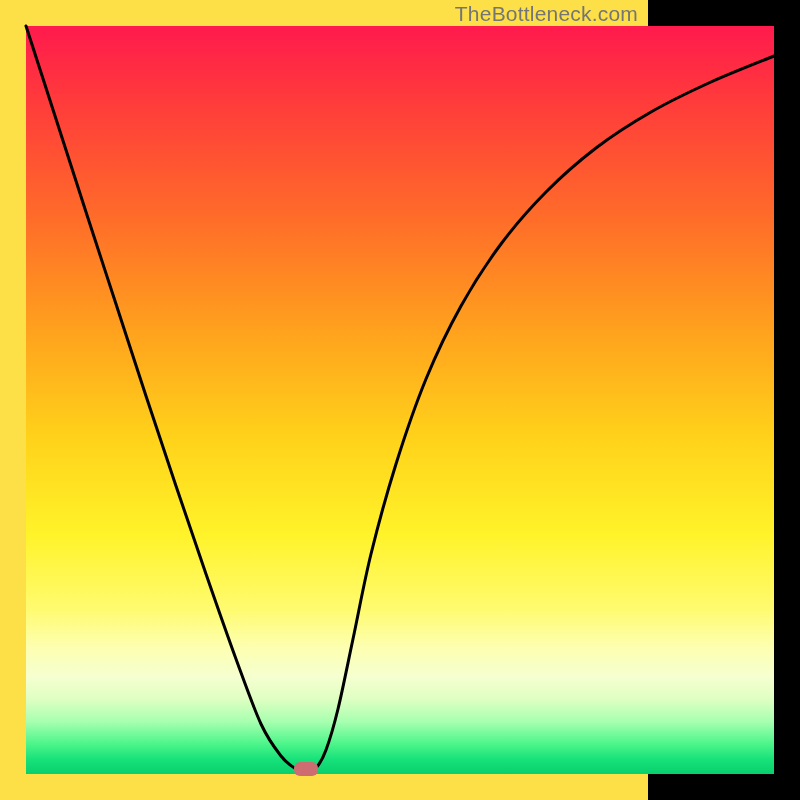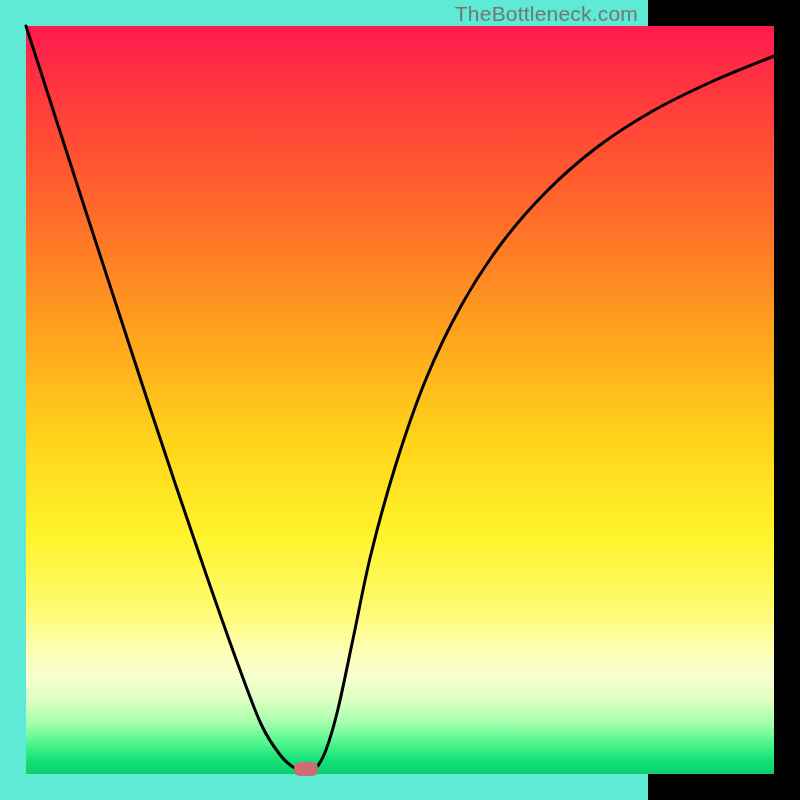--- a/index.html
+++ b/index.html
@@ -9,21 +9,21 @@
     height: 800px;
     background: #000;
     overflow: hidden;
   }
   .frame {
     position: absolute;
     left: 0;
     top: 0;
     width: 648px;
     height: 800px;
-    background: #5eead4;
+    background: #fde047;
   }
   .plot {
     position: absolute;
     left: 26px;
     top: 26px;
     width: 748px;
     height: 748px;
     background: linear-gradient(to bottom,
       #ff1a4d 0%,
       #ff3b3b 10%,

